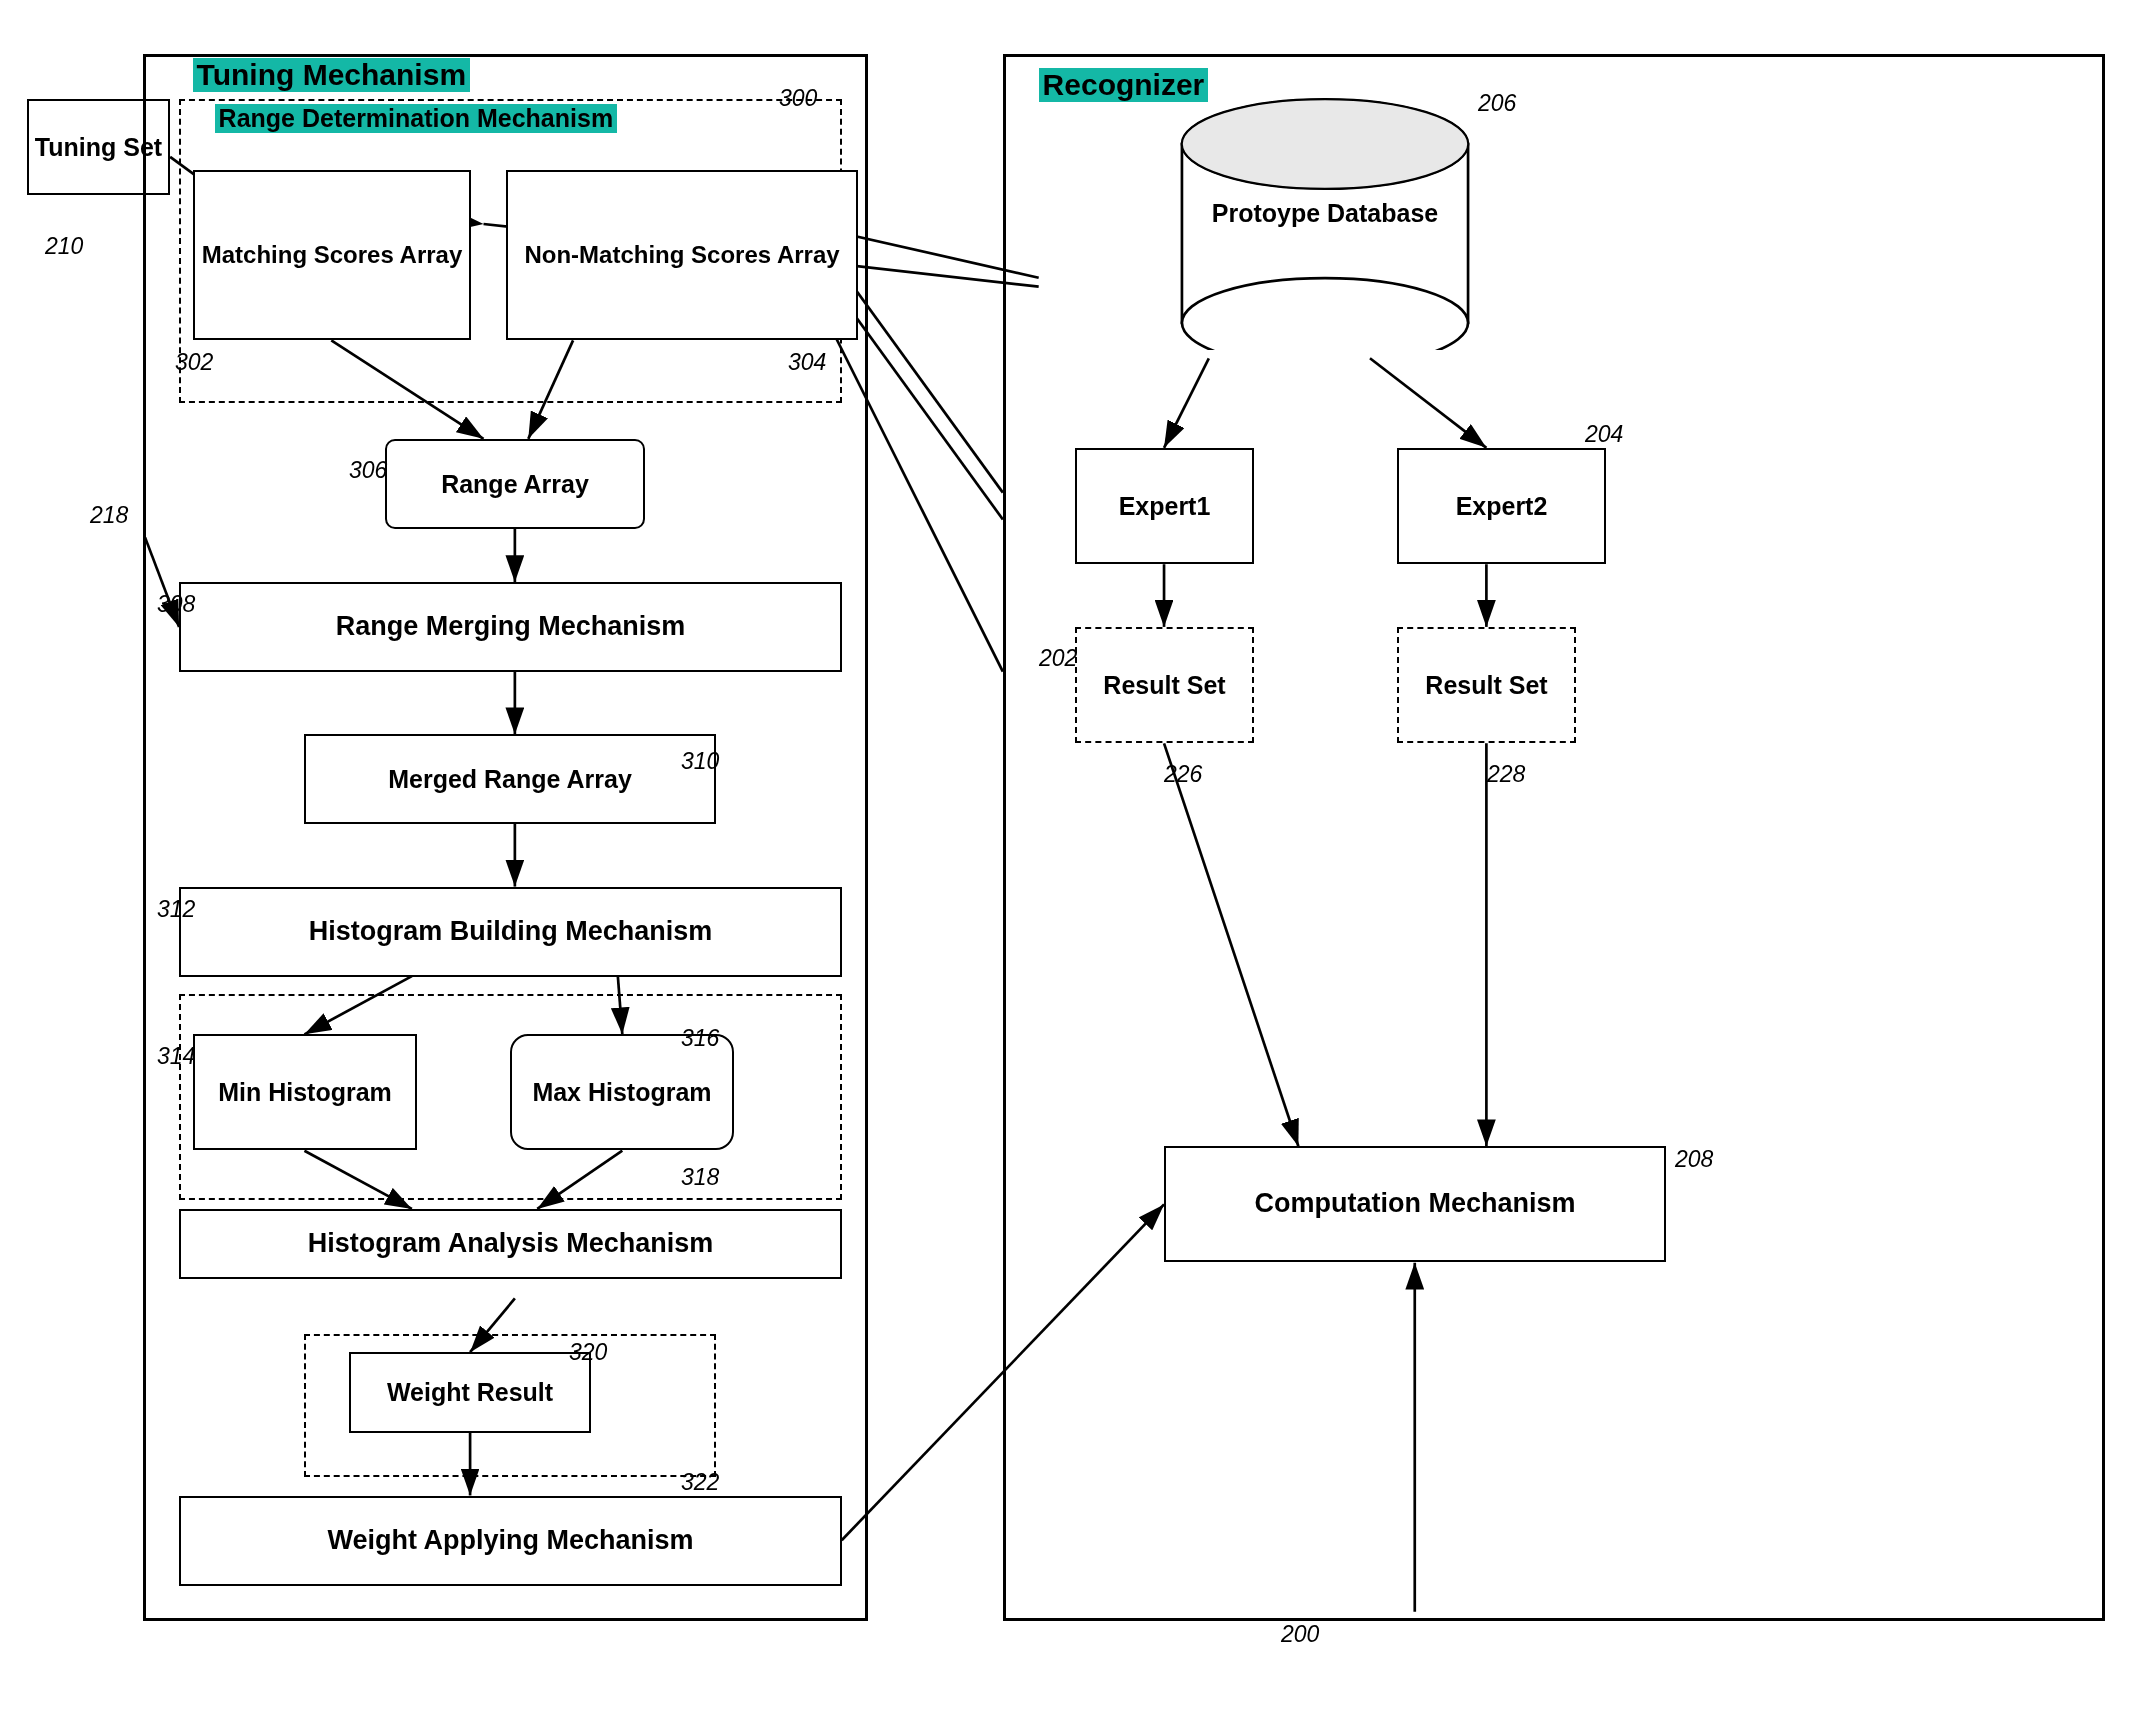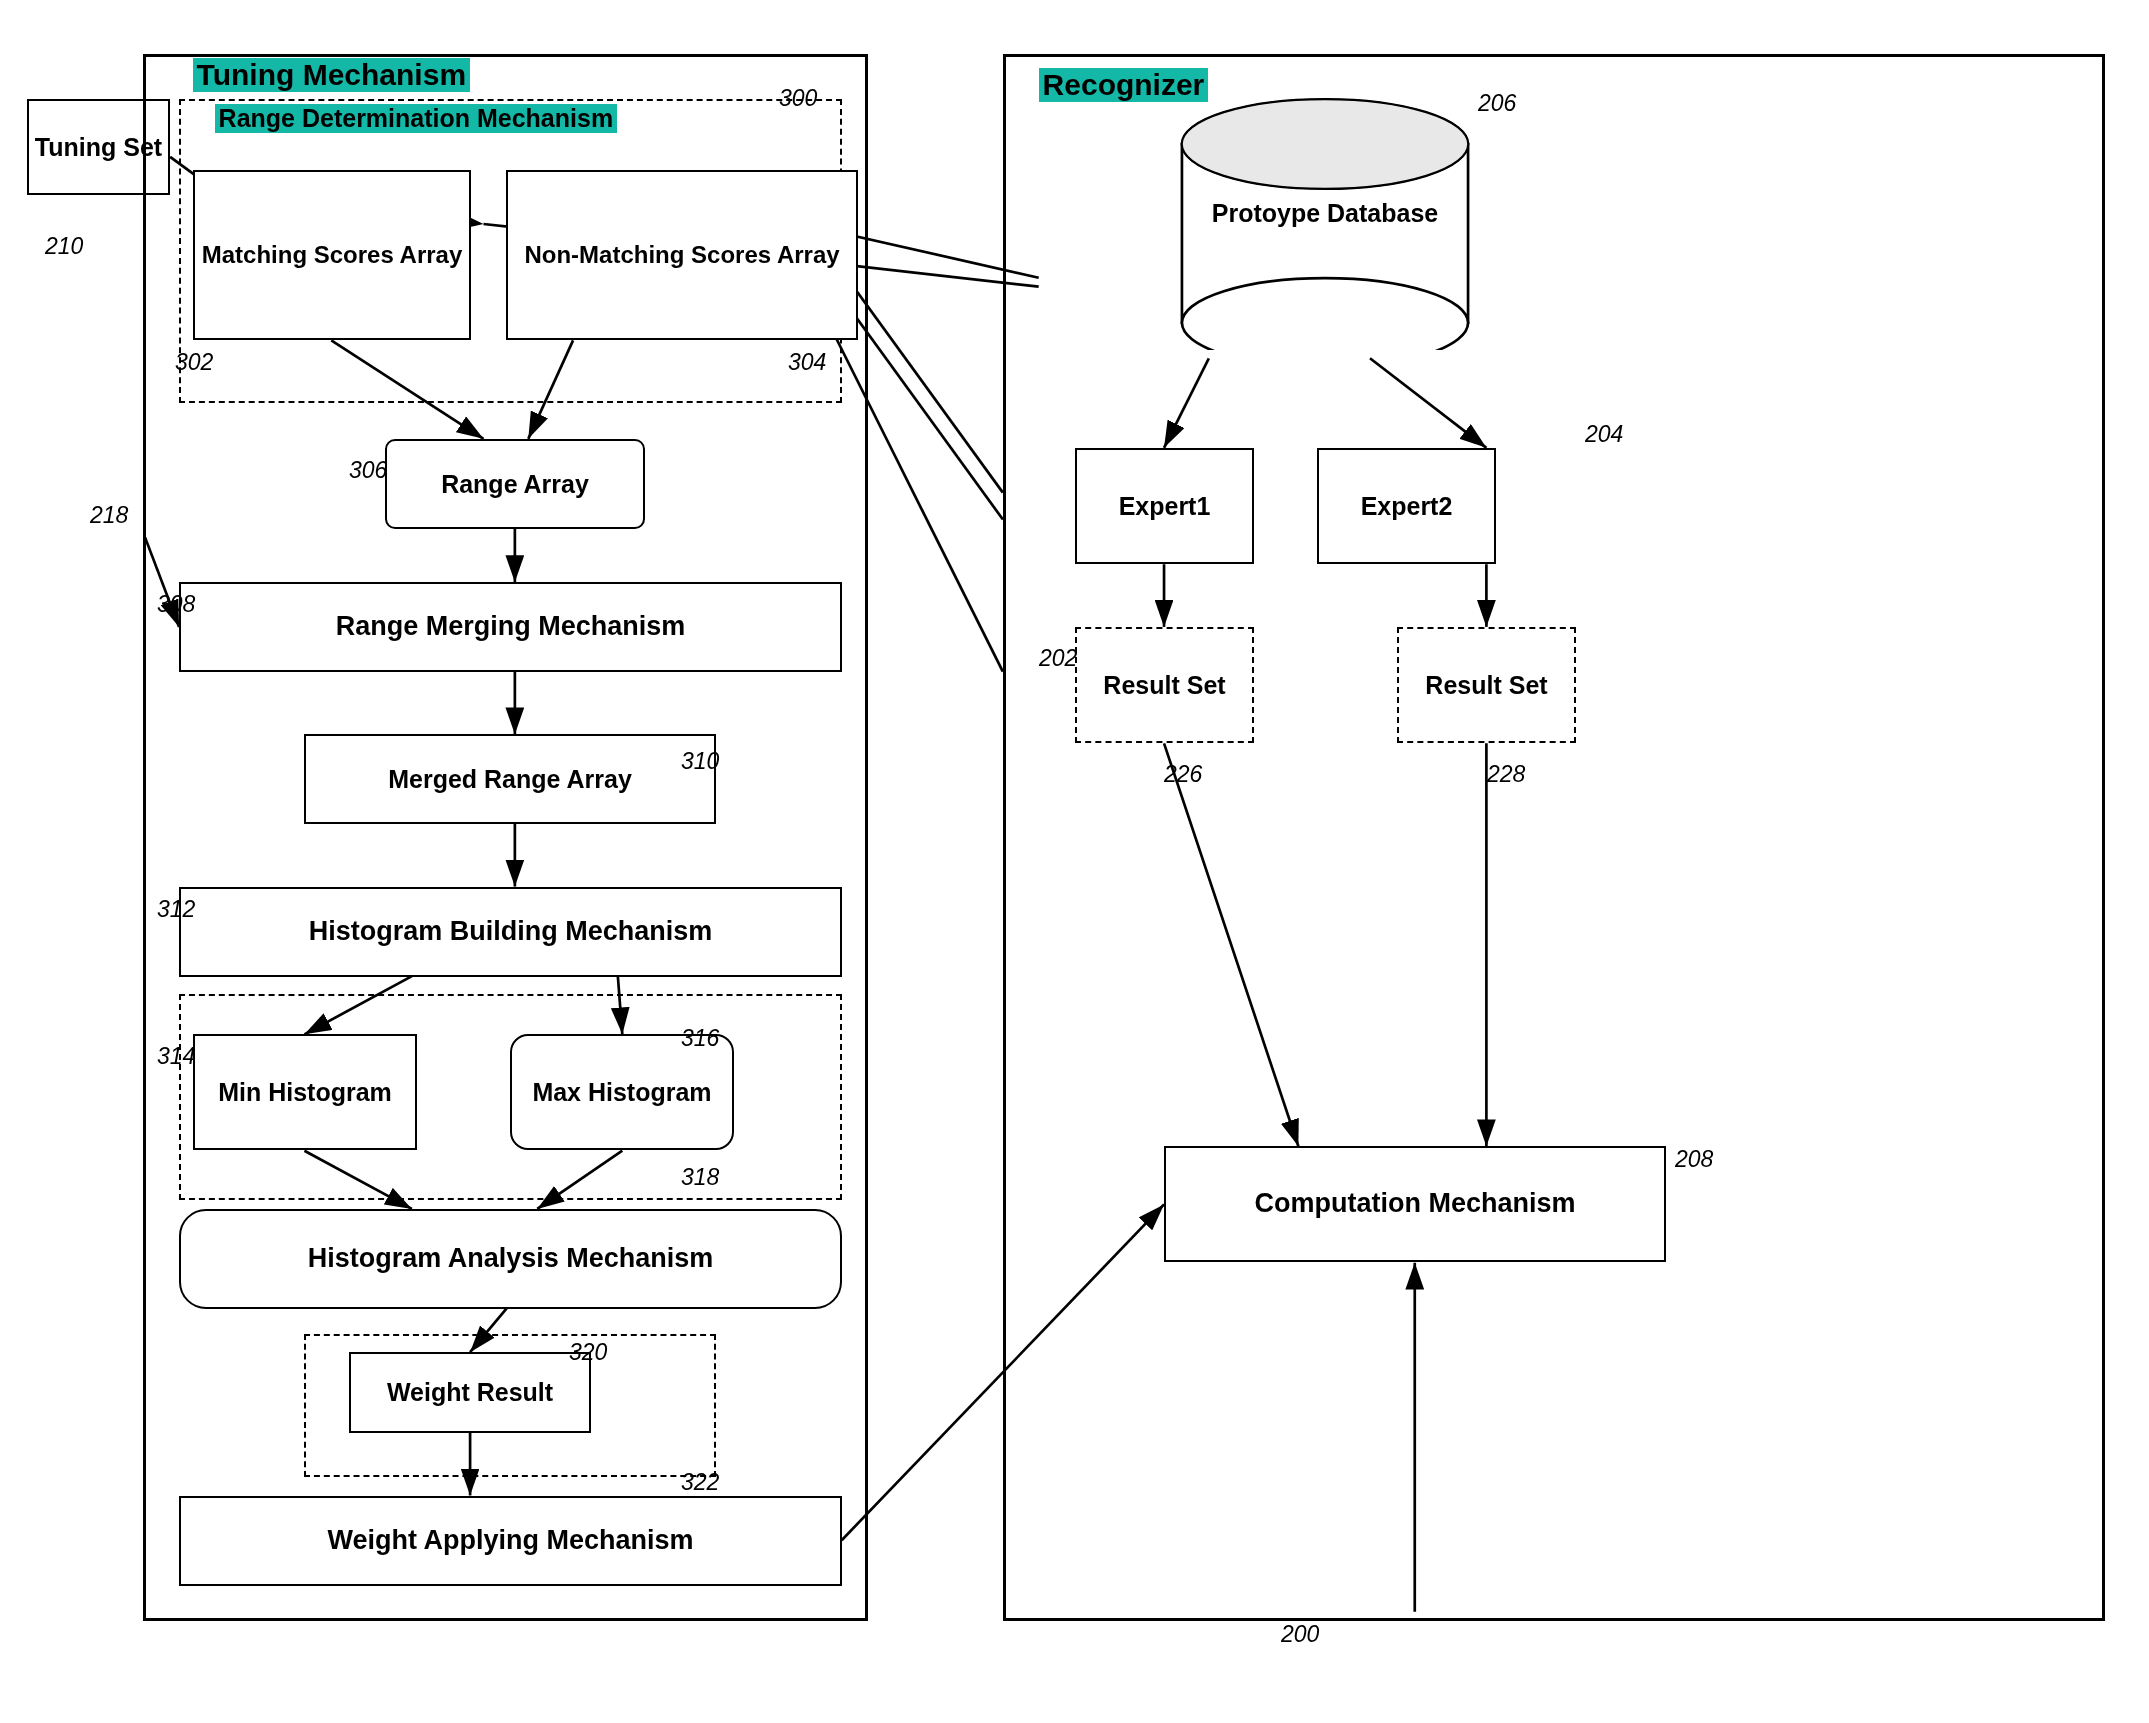--- a/index.html
+++ b/index.html
@@ -176,23 +176,22 @@
       width: 224px;
       height: 116px;
       border-radius: 18px;
     }
 
     
     #histogram-analysis {
       left: 179px;
       top: 1209px;
       width: 663px;
-      height: 100px;
+      height: 70px;
       font-size: 27px;
-      border-radius: 27px;
     }
 
     
     #weight-result {
       left: 349px;
       top: 1352px;
       width: 242px;
       height: 81px;
     }
 
@@ -208,23 +207,23 @@
     
     #expert1 {
       left: 1075px;
       top: 448px;
       width: 179px;
       height: 116px;
     }
 
     
     #expert2 {
-      left: 1317px;
+      left: 1397px;
       top: 448px;
-      width: 179px;
+      width: 209px;
       height: 116px;
     }
 
     
     #result-set1 {
       left: 1075px;
       top: 627px;
       width: 179px;
       height: 116px;
     }

